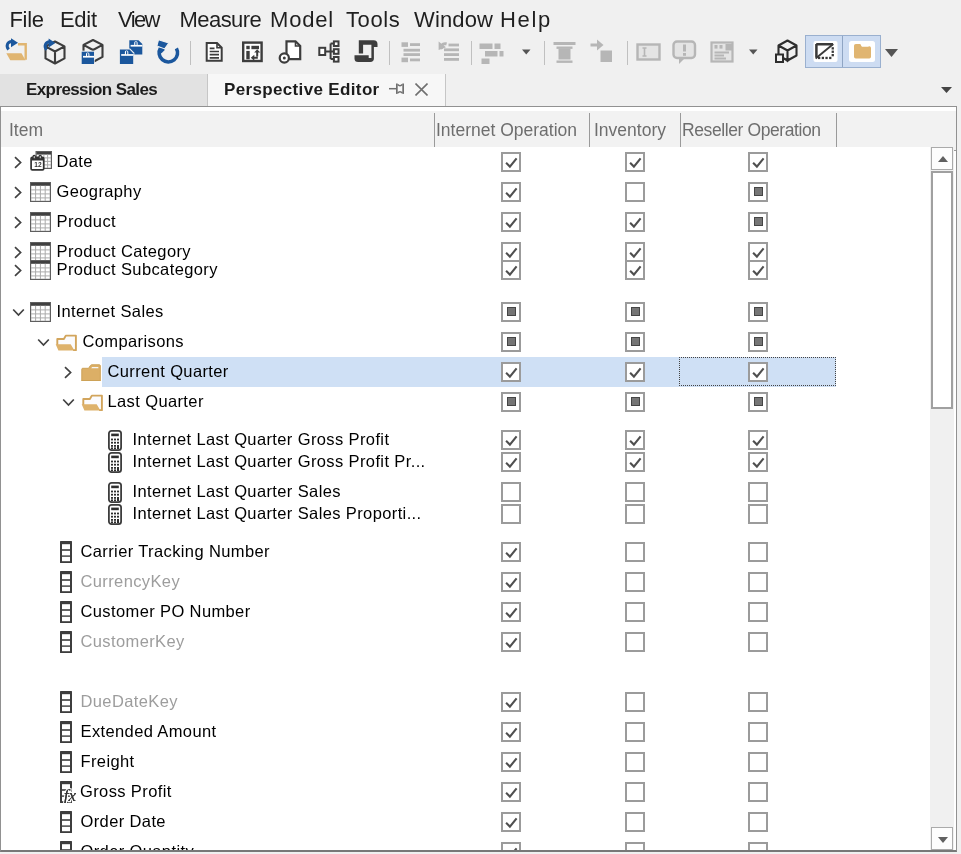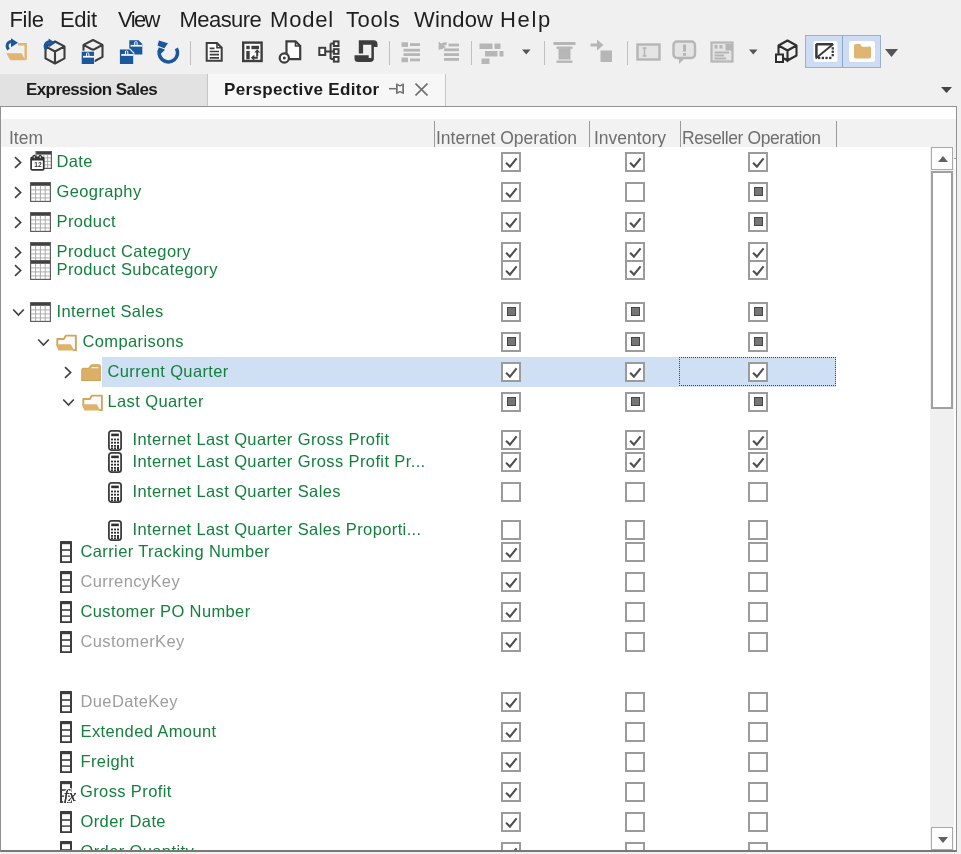--- a/index.html
+++ b/index.html
@@ -11,26 +11,26 @@
 .menubar span{position:absolute;top:6.5px;font-size:22px;color:#1f1f1f;white-space:nowrap}
 
 .toolbar{position:absolute;left:0;top:36px;width:961px;height:38px}
 
 .tabs{position:absolute;left:0;top:74px;width:961px;height:32px}
 .tab1{position:absolute;left:0;top:0;width:208px;height:32px;background:#e2e2e2;border-right:1px solid #c6c6c6}
 .tab2{position:absolute;left:208px;top:0;width:238px;height:32px;background:#f7f7f7;border-right:1px solid #c6c6c6}
 .tabs .lbl{position:absolute;top:6px;font-size:17px;font-weight:bold;color:#1c1c1c;white-space:nowrap}
 
 .grid{position:absolute;left:0;top:106px;width:957px;height:746px;background:#fff;border:1px solid #919191;border-bottom:2px solid #787878;overflow:hidden}
-.ghead{position:absolute;left:0;top:12px;width:955px;height:40px;background:#f2f2f2;border-bottom:1px solid #9a9a9a}
+.ghead{position:absolute;left:0;top:4px;width:955px;height:40px;background:#f2f2f2;border-bottom:1px solid #9a9a9a}
 .ghead .ht{position:absolute;top:9px;font-size:17.5px;color:#6e6e6e;white-space:nowrap}
 .hsep{position:absolute;top:2px;bottom:0;width:1px;background:#9a9a9a}
 .rows{position:absolute;left:0;top:40px;width:929px;height:704px;background:#fff}
 .row{position:absolute;left:0;width:929px;height:30px}
-.row .txt{position:absolute;top:3.4px;font-size:16.5px;line-height:22px;letter-spacing:0.38px;color:#15803d;white-space:nowrap}
+.row .txt{position:absolute;top:3.4px;font-size:16.5px;line-height:22px;letter-spacing:0.38px;color:#000000;white-space:nowrap}
 .row .txt.dim{color:#9d9d9d}
 .row .ico{position:absolute}
 .sel{position:absolute;left:101px;top:0;width:734px;height:30px;background:#cfe0f5}
 .focuscell{position:absolute;left:678px;top:0;width:157px;height:29px;border:1px dotted #444}
 
 .cb{position:absolute;top:4.5px;width:20px;height:20px;background:#fff;border:2px solid #9b9b9b}
 .cb.c1{left:500px}.cb.c2{left:624px}.cb.c3{left:747px}
 .cb svg{position:absolute;left:0px;top:0px}
 .cb .sq{position:absolute;left:3.5px;top:3.5px;width:9px;height:9px;background:#757575;border:1px solid #454545}
 
@@ -535,21 +535,21 @@
     <rect x="3" y="17.4" width="2" height="1.8"></rect>
             <rect x="6" y="17.4" width="2" height="1.8"></rect>
     <rect x="9" y="15" width="2" height="4.2"></rect>
   </g>
   </svg>
         <span class="txt" style="left:131.5px">Internet Last Quarter Sales</span>
         <div class="cb c1"></div>
         <div class="cb c2"></div>
         <div class="cb c3"></div>
       </div>
-      <div class="row" style="top:368px">
+      <div class="row" style="top:352px">
         <svg class="ico" style="left:107px;top:4.5px" width="14" height="21" viewBox="0 0 14 21">
   <rect x="0.9" y="0.9" width="12.2" height="19.2" rx="2.6" fill="#fff" stroke="#3d3d3d" stroke-width="1.8"></rect>
   <rect x="3.2" y="3.6" width="7.6" height="2.6" fill="#2e2e2e"></rect>
   <g fill="#2e2e2e">
     <rect x="3" y="8.6" width="2" height="1.8"></rect>
             <rect x="6" y="8.6" width="2" height="1.8"></rect>
             <rect x="9" y="8.6" width="2" height="1.8"></rect>
     <rect x="3" y="11.8" width="2" height="1.8"></rect>
             <rect x="6" y="11.8" width="2" height="1.8"></rect>
             <rect x="9" y="11.8" width="2" height="1.8"></rect>

